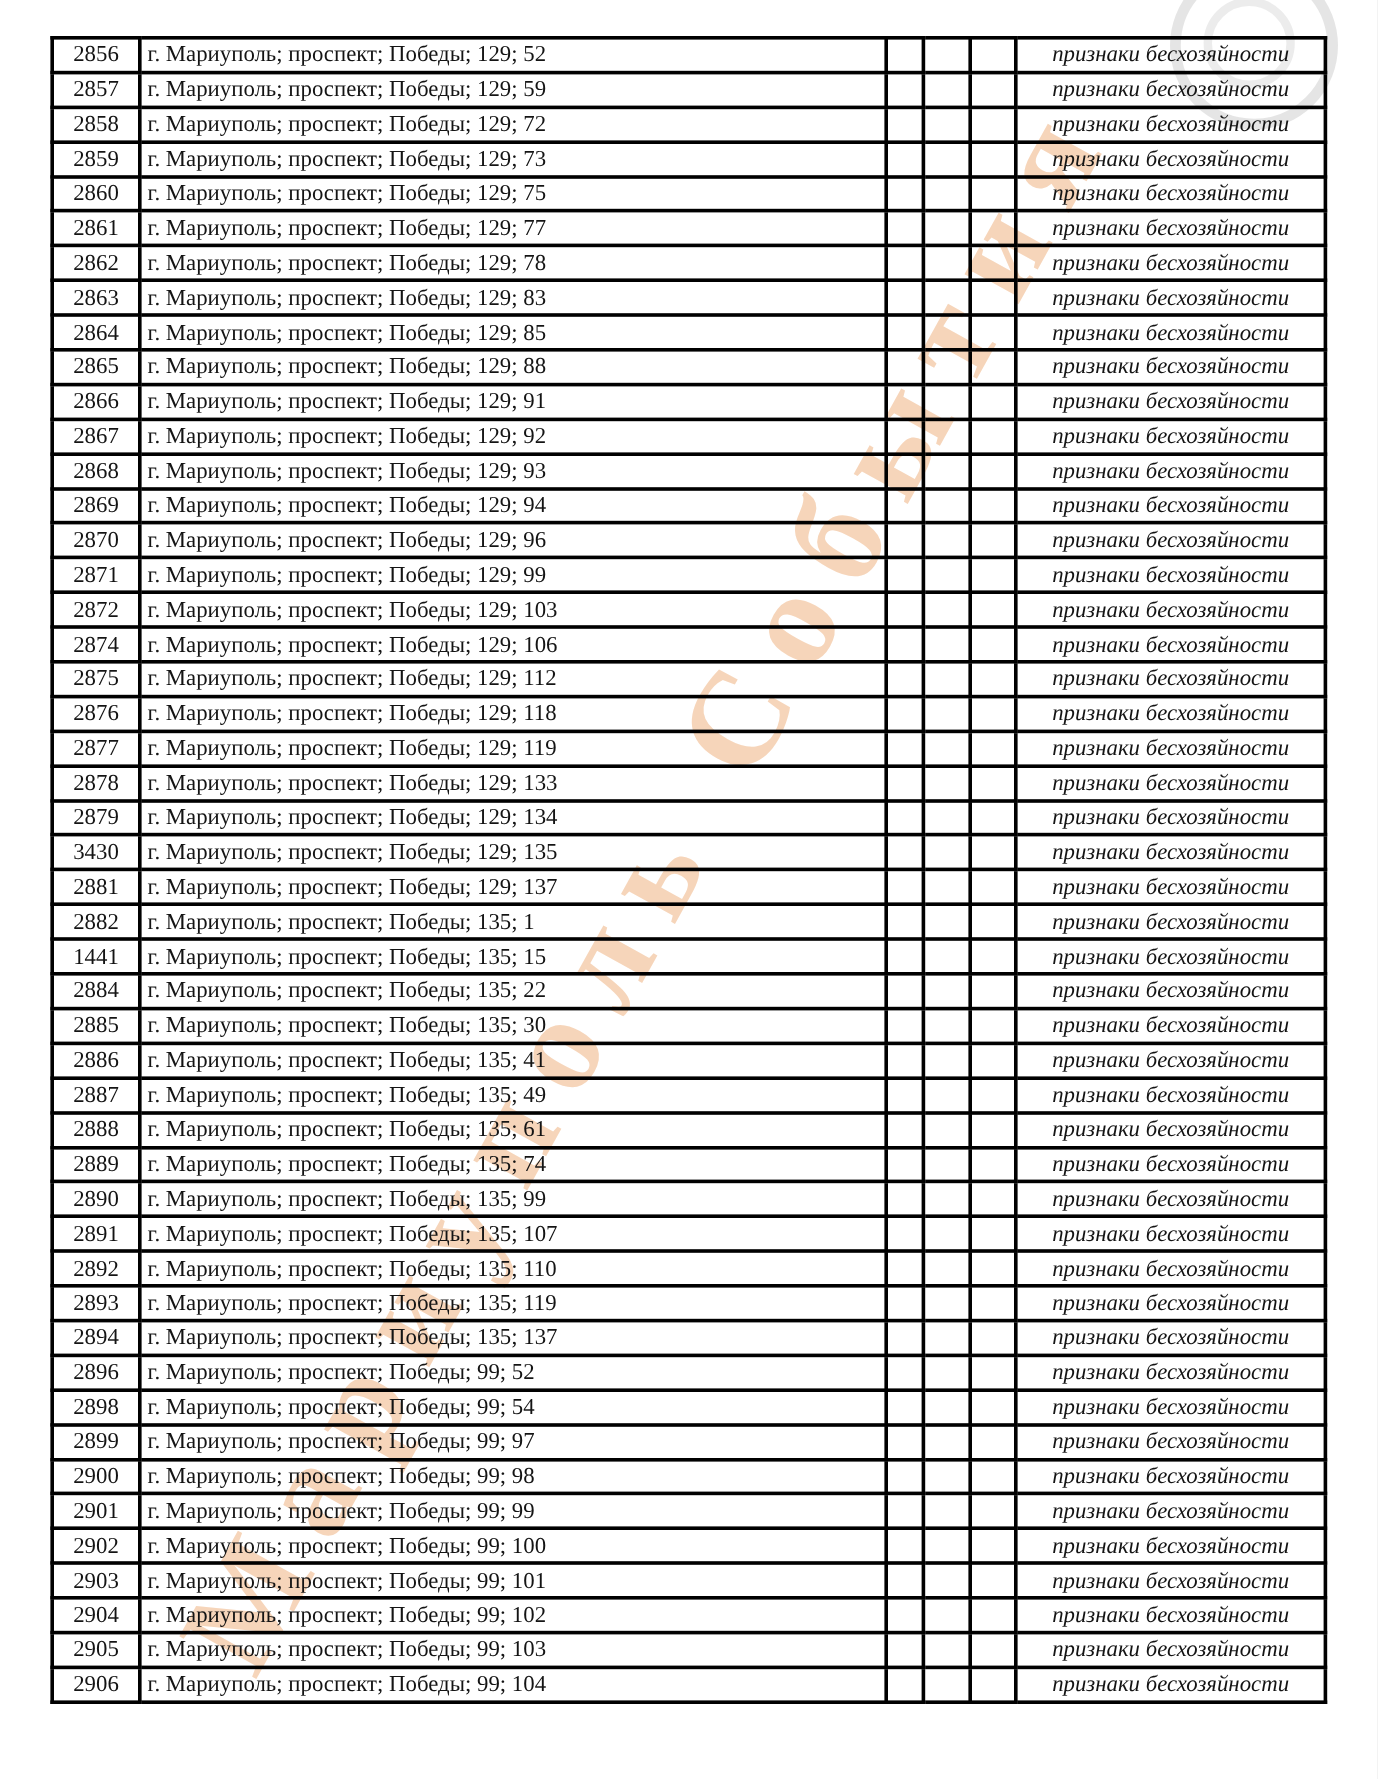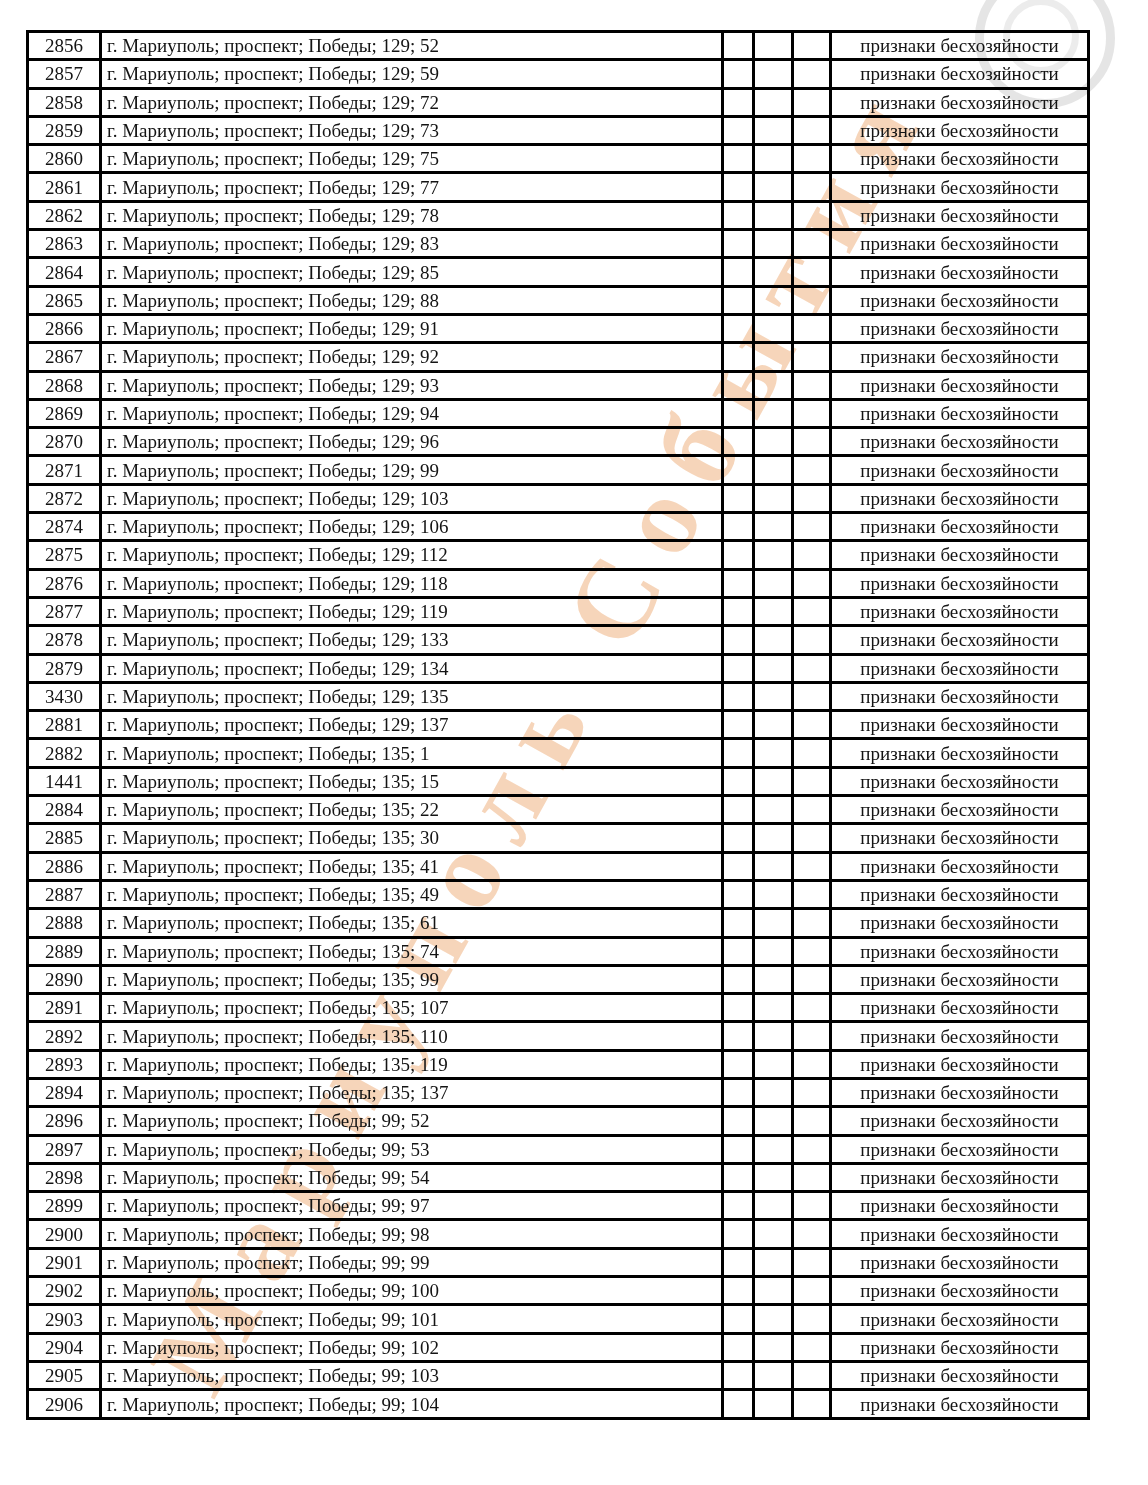--- a/index.html
+++ b/index.html
@@ -35,42 +35,42 @@
   .logo-ring-inner {
     position:absolute;
     left:1003px; top:-2px;
     width:62px; height:62px;
     border:7px solid rgba(185,185,185,0.28);
     border-radius:50%;
     z-index:0;
   }
   .doc-table {
     position:absolute;
-    left:26px; top:30px;
+    left:42px; top:30px;
     width:1061px; height:1390px;
     border-collapse:collapse;
     table-layout:fixed;
     z-index:1;
     border-radius:24px;
   }
   .doc-table td {
     border:3px solid #000;
     background:transparent;
     font-size:19px;
     color:#141414;
     padding:0;
     vertical-align:middle;
     line-height:1;
     white-space:nowrap;
     overflow:hidden;
   }
   .doc-table td.cell-num    { text-align:center; }
   .doc-table td.cell-addr   { text-align:left; padding-left:5px; }
   .doc-table td.cell-empty  { }
-  .doc-table td.cell-status { text-align:center; }
+  .doc-table td.cell-status { text-align:center;font-style:italic; }
 </style>
 </head>
 <body>
 
 <div class="page">
 
   <div class="watermark">Мариуполь События</div>
 
   <div class="logo-ring"></div>
   <div class="logo-ring-inner"></div>
@@ -391,28 +391,20 @@
     </tr>
         <tr>
       <td class="cell-num">2896</td>
       <td class="cell-addr">г. Мариуполь; проспект; Победы; 99; 52</td>
       <td class="cell-empty"></td>
       <td class="cell-empty"></td>
       <td class="cell-empty"></td>
       <td class="cell-status">признаки бесхозяйности</td>
     </tr>
         <tr>
-      <td class="cell-num">2897</td>
-      <td class="cell-addr">г. Мариуполь; проспект; Победы; 99; 53</td>
-      <td class="cell-empty"></td>
-      <td class="cell-empty"></td>
-      <td class="cell-empty"></td>
-      <td class="cell-status">признаки бесхозяйности</td>
-    </tr>
-        <tr>
       <td class="cell-num">2898</td>
       <td class="cell-addr">г. Мариуполь; проспект; Победы; 99; 54</td>
       <td class="cell-empty"></td>
       <td class="cell-empty"></td>
       <td class="cell-empty"></td>
       <td class="cell-status">признаки бесхозяйности</td>
     </tr>
         <tr>
       <td class="cell-num">2899</td>
       <td class="cell-addr">г. Мариуполь; проспект; Победы; 99; 97</td>

